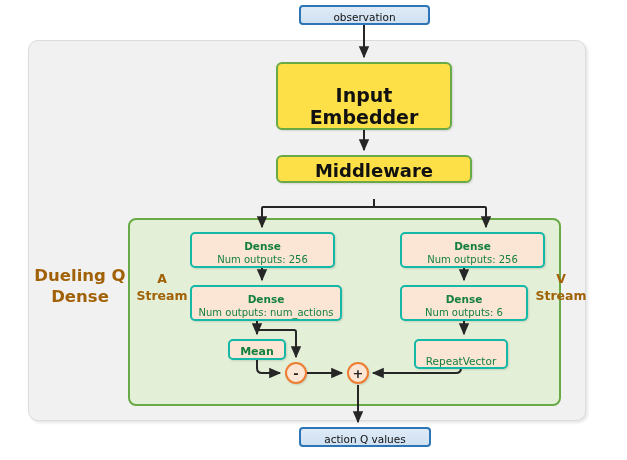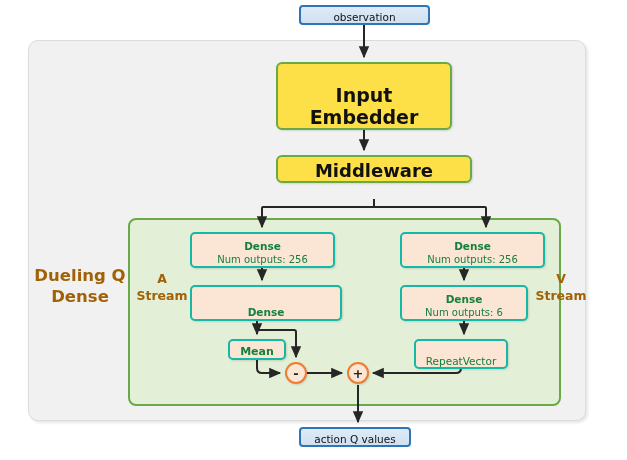--- a/index.html
+++ b/index.html
@@ -70,21 +70,21 @@
   .dense-v1 { left: 400px; top: 232px; width: 145px; height: 36px; }
   .dense-v2 { left: 400px; top: 285px; width: 128px; height: 36px; }
 
   .node-title  { font-size: 10.5px; font-weight: bold; line-height: 13px; }
   .node-sub    { font-size: 10px; line-height: 13px; }
 
   .mean-box { left: 228px; top: 339px; width: 58px; height: 21px; font-size: 11px; font-weight: bold; }
   .repeat-box { left: 414px; top: 339px; width: 94px; height: 30px; font-size: 10.5px; }
 
   .obs-box { left: 299px; top: 5px; width: 131px; height: 20px; font-size: 10.5px; }
-  .out-box { left: 299px; top: 427px; width: 112px; height: 20px; font-size: 10.5px; }
+  .out-box { left: 299px; top: 427px; width: 132px; height: 20px; font-size: 10.5px; }
 
   
   .op-circle {
     width: 22px; height: 22px;
     border-radius: 50%;
     background: #fbe5d5;
     border: 2px solid #ed7d31;
     display: flex; align-items: center; justify-content: center;
     font-size: 13px; font-weight: bold; color: #222;
     line-height: 1;
@@ -178,20 +178,21 @@
     <div>Stream</div>
   </div>
 
   <div class="abs node node-orange dense-a1">
     <span class="node-title">Dense</span>
     <span class="node-sub">Num outputs: 256</span>
   </div>
 
   <div class="abs node node-orange dense-a2">
     <span class="node-title">Dense</span>
+    <span class="node-sub">Num outputs: num_actions</span>
   </div>
 
   <div class="abs node node-orange dense-v1">
     <span class="node-title">Dense</span>
     <span class="node-sub">Num outputs: 256</span>
   </div>
 
   <div class="abs node node-orange dense-v2">
     <span class="node-title">Dense</span>
     <span class="node-sub">Num outputs: 6</span>

